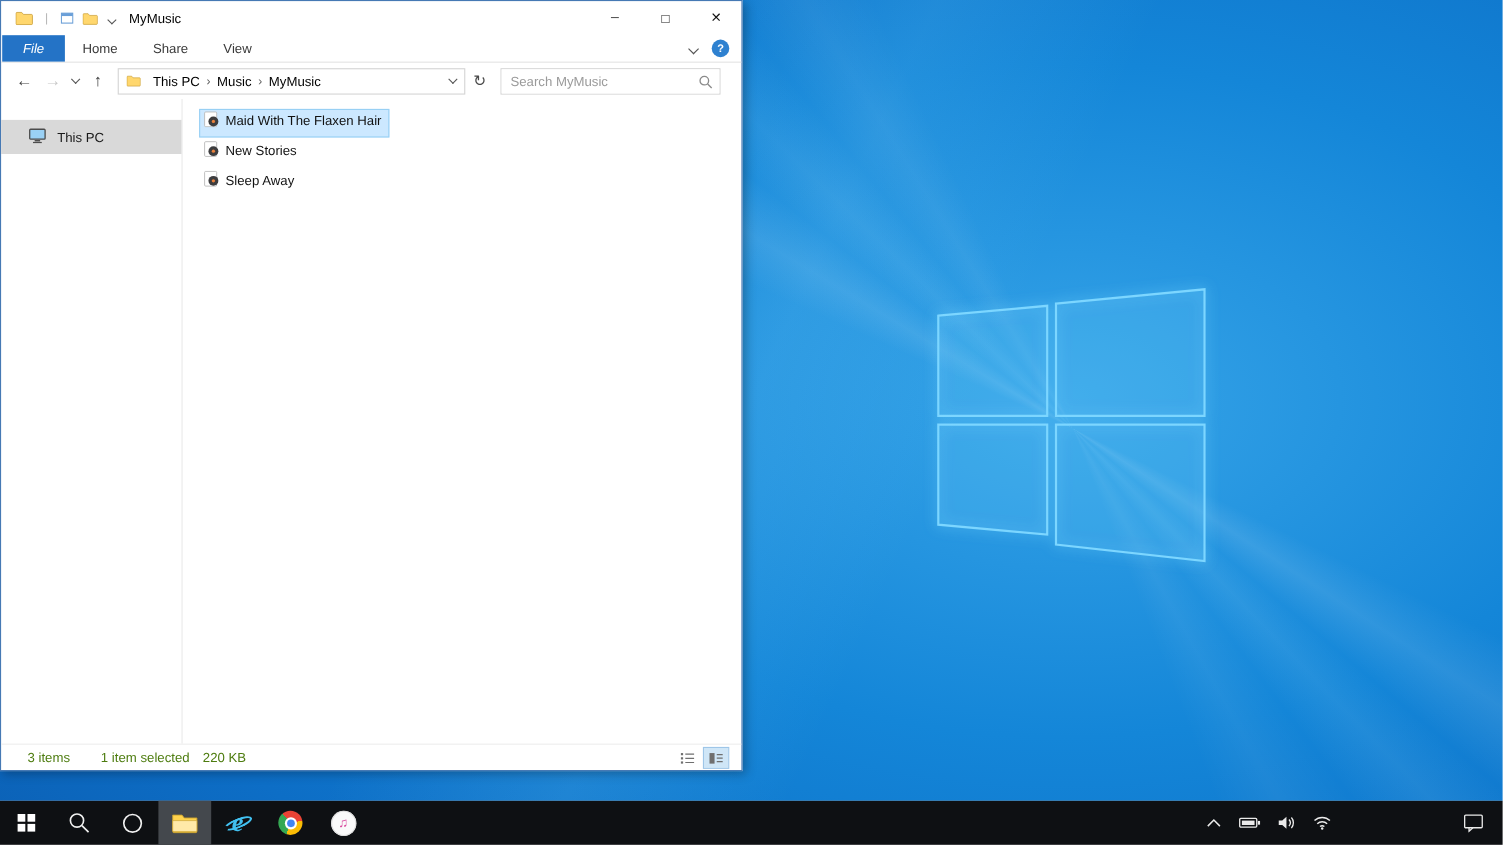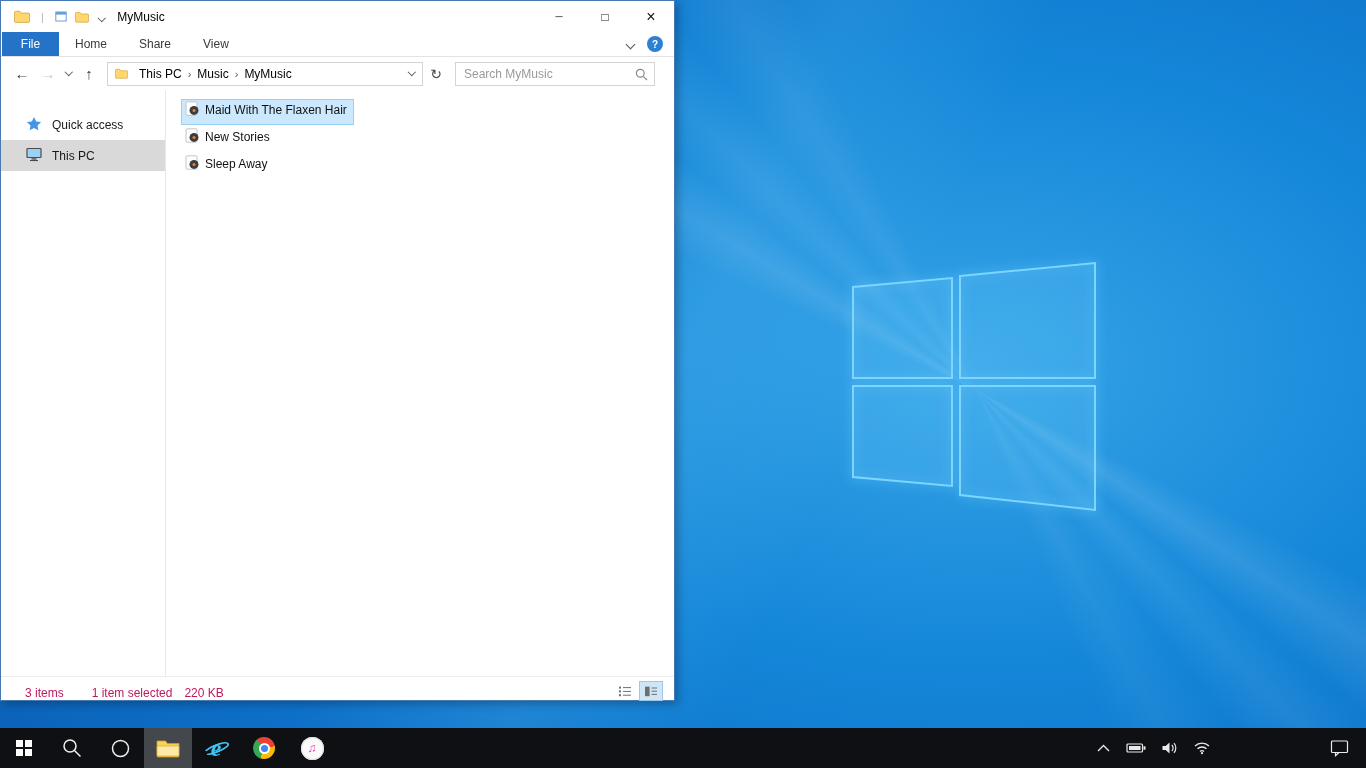--- a/index.html
+++ b/index.html
@@ -31,21 +31,21 @@
   .caption-buttons{margin-left:auto;display:flex;height:100%;}
   .cap-btn{width:46px;display:flex;align-items:center;justify-content:center;color:#111;font-size:10px;}
   .cap-btn.max{font-size:12px;}
   .cap-btn.close{font-size:16px;}
   
   .chev{display:inline-block;width:6px;height:6px;border-right:1.4px solid #555;border-bottom:1.4px solid #555;
     transform:rotate(45deg);margin-top:-4px;}
   .chev.tiny{width:4.5px;height:4.5px;}
   
   .ribbon{flex:0 0 24px;display:flex;align-items:stretch;border-bottom:1px solid #e3e3e3;}
-  .file-tab{width:57px;margin-left:1px;background:#2473c6;color:#fff;display:flex;align-items:center;justify-content:center;}
+  .file-tab{width:57px;margin-left:1px;background:#2473c6;color:#fff;display:flex;align-items:center;justify-content:center;font-style:italic;}
   .rtab{display:flex;align-items:center;padding:0 16px;color:#3a3a3a;}
   .ribbon-right{margin-left:auto;display:flex;align-items:center;gap:13px;padding-right:11px;}
   .help-btn{width:16px;height:16px;border-radius:50%;background:#2e81d0;color:#fff;font-size:10px;font-weight:bold;
     display:flex;align-items:center;justify-content:center;}
   
   .addressbar{flex:0 0 33px;display:flex;align-items:center;padding:0 8px;}
   .nav-btn{width:26px;text-align:center;font-size:15px;color:#3c3c3c;}
   .nav-btn.disabled{color:#c8c8c8;}
   .nav-chev{width:15px;display:flex;justify-content:center;}
   .address-box{width:316px;height:24px;border:1px solid #d4d4d4;display:flex;align-items:center;margin-left:5px;box-sizing:border-box;background:#fff;}
@@ -65,21 +65,21 @@
   .sidebar{flex:0 0 165px;border-right:1px solid #e9e9e9;padding-top:19px;box-sizing:border-box;}
   .side-item{height:31px;display:flex;align-items:center;padding-left:25px;gap:10px;}
   .side-item.selected{background:#d9d9d9;}
   .side-label{color:#191919;}
   .filelist{flex:1;padding:9px 0 0 15px;}
   .file-row{display:flex;align-items:center;height:20px;width:max-content;padding:0 6px 4px 3px;
     border:1px solid transparent;margin-bottom:1px;}
   .file-row.selected{background:#cce8ff;border-color:#98d0f4;}
   .fname{margin-left:5px;color:#111;}
   
-  .statusbar{flex:0 0 23px;border-top:1px solid #ededed;display:flex;align-items:flex-end;padding:0 12px 0 24px;color:#be185d;}
+  .statusbar{flex:0 0 23px;border-top:1px solid #ededed;display:flex;align-items:center;padding:0 12px 0 24px;color:#4d7c0f;}
   .sb-count{margin-right:28px;}
   .sb-sel{margin-right:12px;}
   .sb-views{margin-left:auto;display:flex;gap:4px;}
   .view-btn{width:22px;height:18px;display:flex;align-items:center;justify-content:center;}
   .view-btn.selected{background:#cfe6f7;outline:1px solid #9ec6e8;}
   
   .taskbar{position:absolute;left:0;bottom:0;width:1366px;height:40px;background:#0e1013;display:flex;z-index:10;}
   .tb-btn{width:48px;height:40px;display:flex;align-items:center;justify-content:center;position:relative;}
   .tb-btn.active{background:#44484d;}
   .win-flag{width:16px;height:16px;display:grid;grid-template-columns:1fr 1fr;grid-template-rows:1fr 1fr;gap:2px;}
@@ -184,28 +184,20 @@
             <circle cx="5.3" cy="5.3" r="3.9" fill="none" stroke="#8a8a8a" stroke-width="1.2"></circle>
             <line x1="8.3" y1="8.3" x2="12" y2="12" stroke="#8a8a8a" stroke-width="1.2"></line>
           </svg>
       </span>
     </div>
   </div>
 
   <div class="main">
 
     <div class="sidebar">
-      <div class="side-item">
-        <span>
-          <svg width="16" height="15" viewBox="0 0 16 15">
-              <path d="M8 .9l2.2 4.5 4.9.6-3.6 3.4.9 4.9L8 11.9l-4.4 2.4.9-4.9L.9 6l4.9-.6z" fill="#4596e6"></path>
-            </svg>
-        </span>
-        <span class="side-label">Quick access</span>
-      </div>
       <div class="side-item selected">
         <span>
           <svg width="16" height="15" viewBox="0 0 16 15">
               <rect x="1" y="1.5" width="14" height="9" rx=".8" fill="#9ad1f5" stroke="#4c4c4c" stroke-width="1.2"></rect>
               <rect x="5.5" y="11.3" width="5" height="1.3" fill="#4c4c4c"></rect>
               <rect x="4" y="13" width="8" height="1.1" fill="#4c4c4c"></rect>
             </svg>
         </span>
         <span class="side-label">This PC</span>
       </div>

